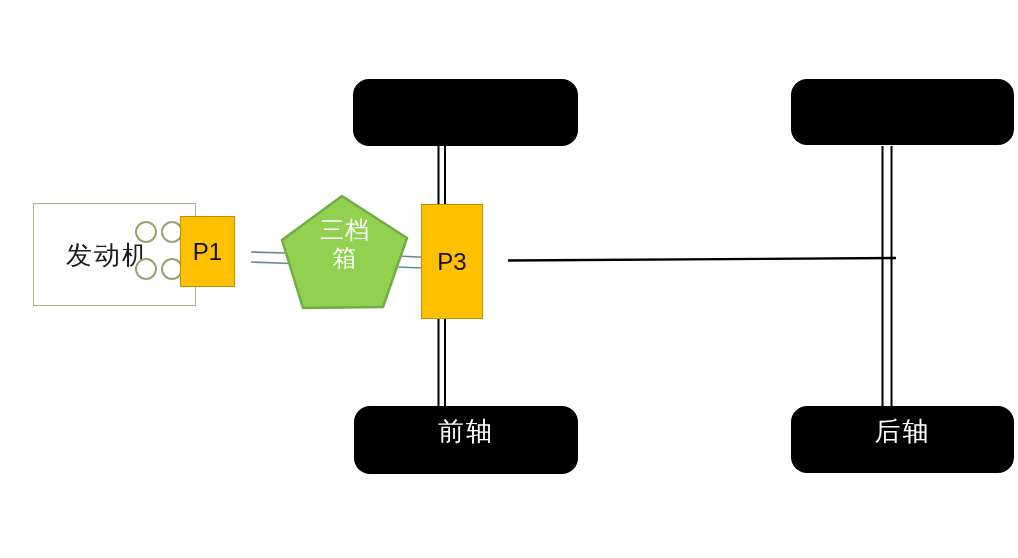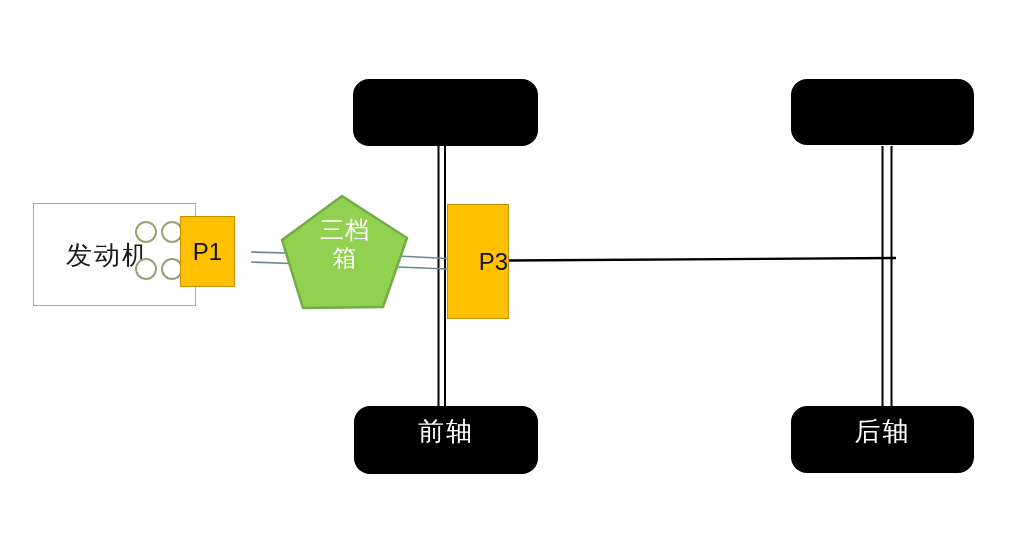--- a/index.html
+++ b/index.html
@@ -50,37 +50,38 @@
   .motor-box {
     background: #ffc000;
     border: 1px solid #bf9000;
     display: flex;
     align-items: center;
     justify-content: center;
     font-size: 24px;
     color: #111111;
   }
   .p1-box { left: 180px; top: 216px; width: 53px; height: 69px; }
-  .p3-box { left: 447px; top: 204px; width: 60px; height: 113px; justify-content: flex-end; }
+  .p3-box { left: 421px; top: 204px; width: 60px; height: 113px; }
 
   
   .gearbox-label {
     left: 303px; top: 216px;
     width: 84px;
     text-align: center;
     font-size: 24px;
     line-height: 28px;
     color: #ffffff;
     letter-spacing: 1px;
   }
 
   
   .wheel {
     background: #000000;
     border-radius: 16px;
+    padding-left: 40px;
   }
   .wheel-front-top  { left: 353px; top: 79px;  width: 185px; height: 67px; }
   .wheel-rear-top   { left: 791px; top: 79px;  width: 183px; height: 66px; }
   .wheel-front-bottom { left: 354px; top: 406px; width: 184px; height: 68px; }
   .wheel-rear-bottom  { left: 791px; top: 406px; width: 183px; height: 67px; }
   .axle-label {
     position: absolute;
     left: 0; top: 8px;
     width: 100%;
     text-align: center;

